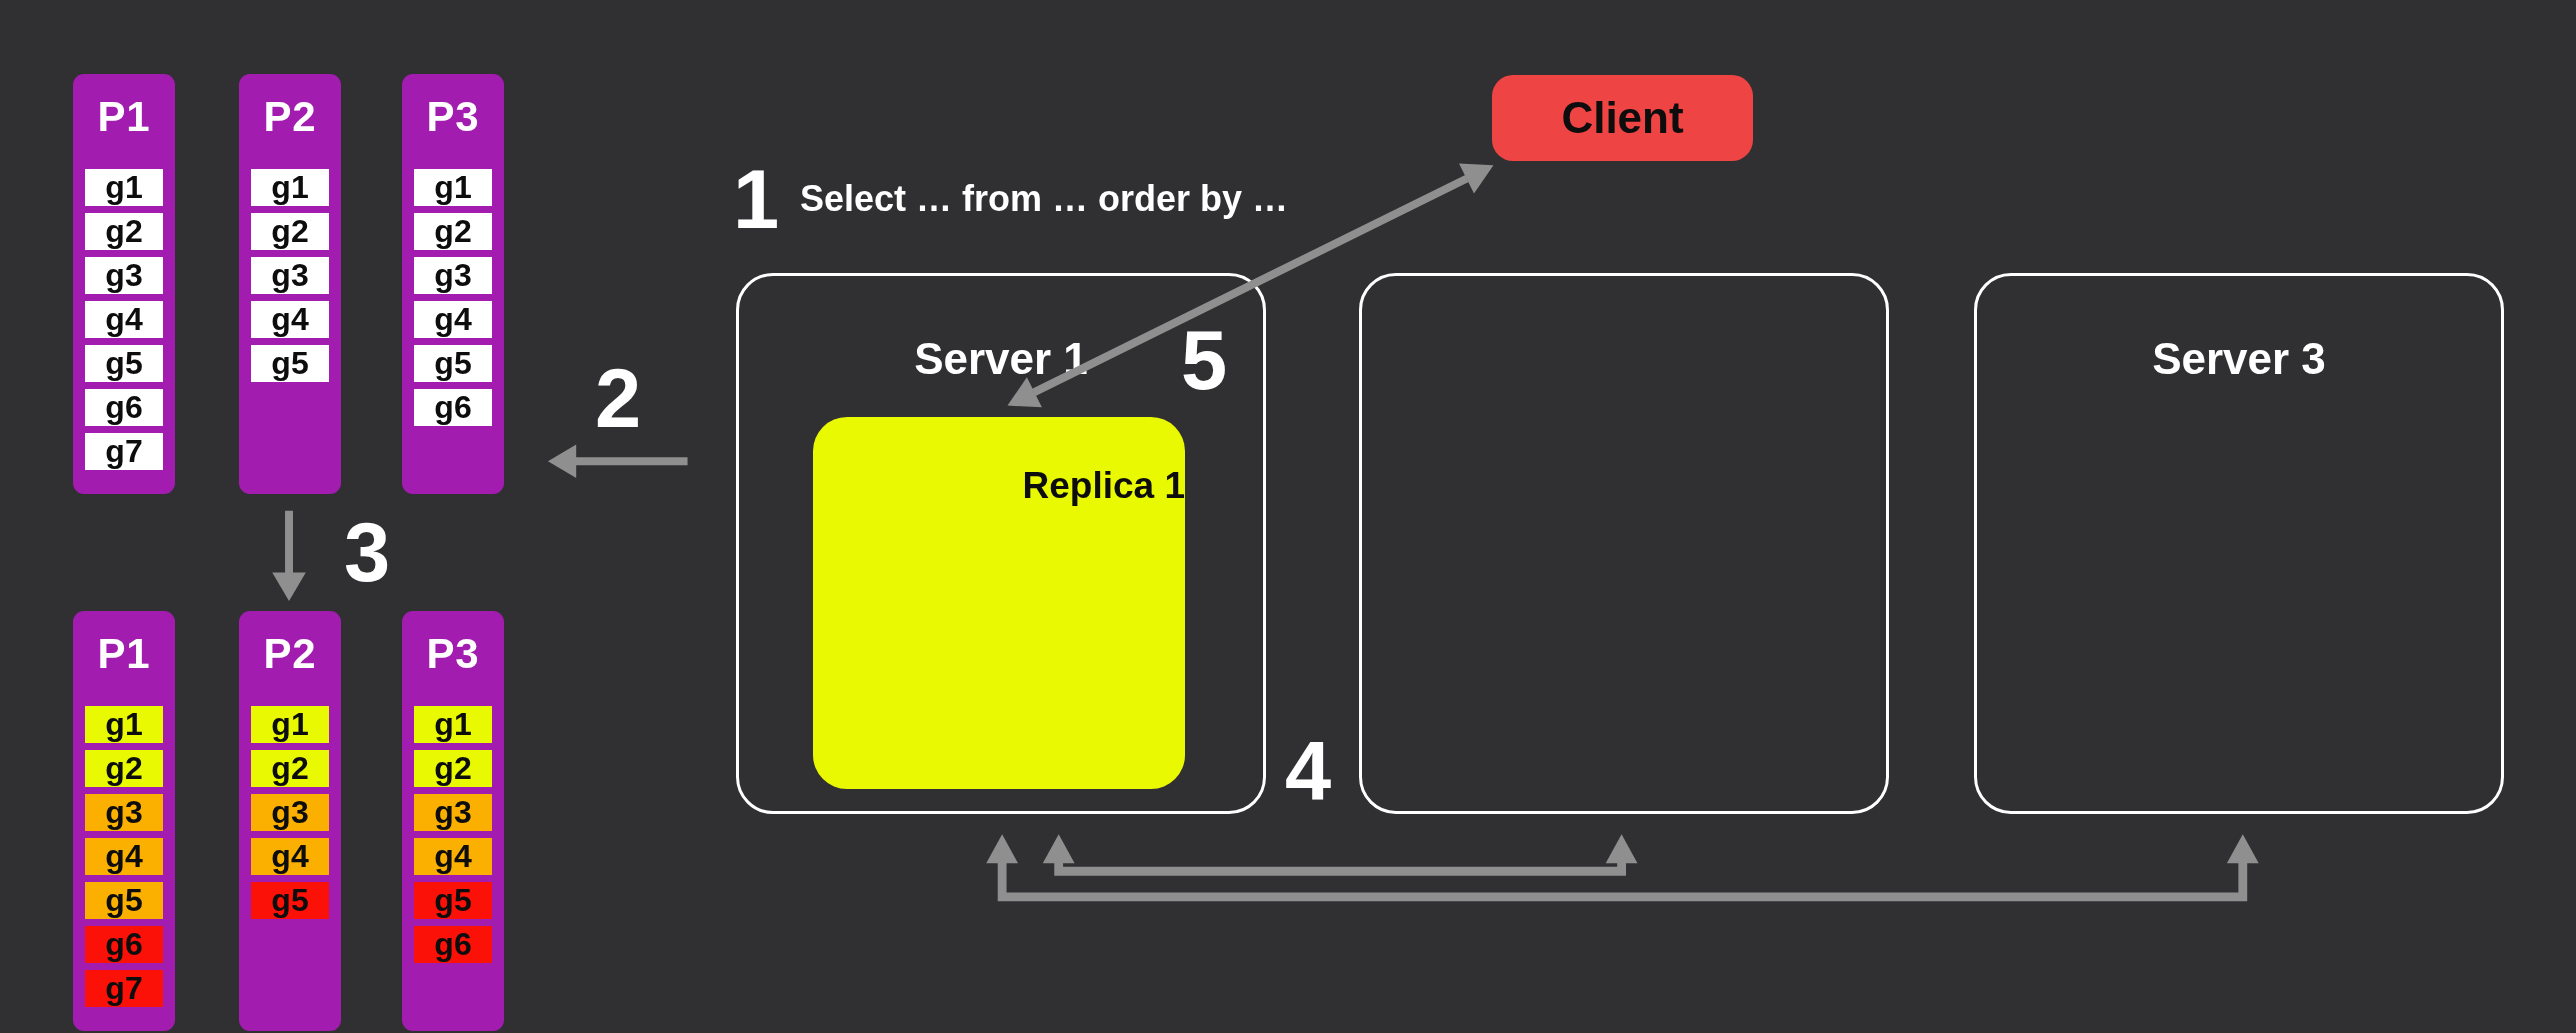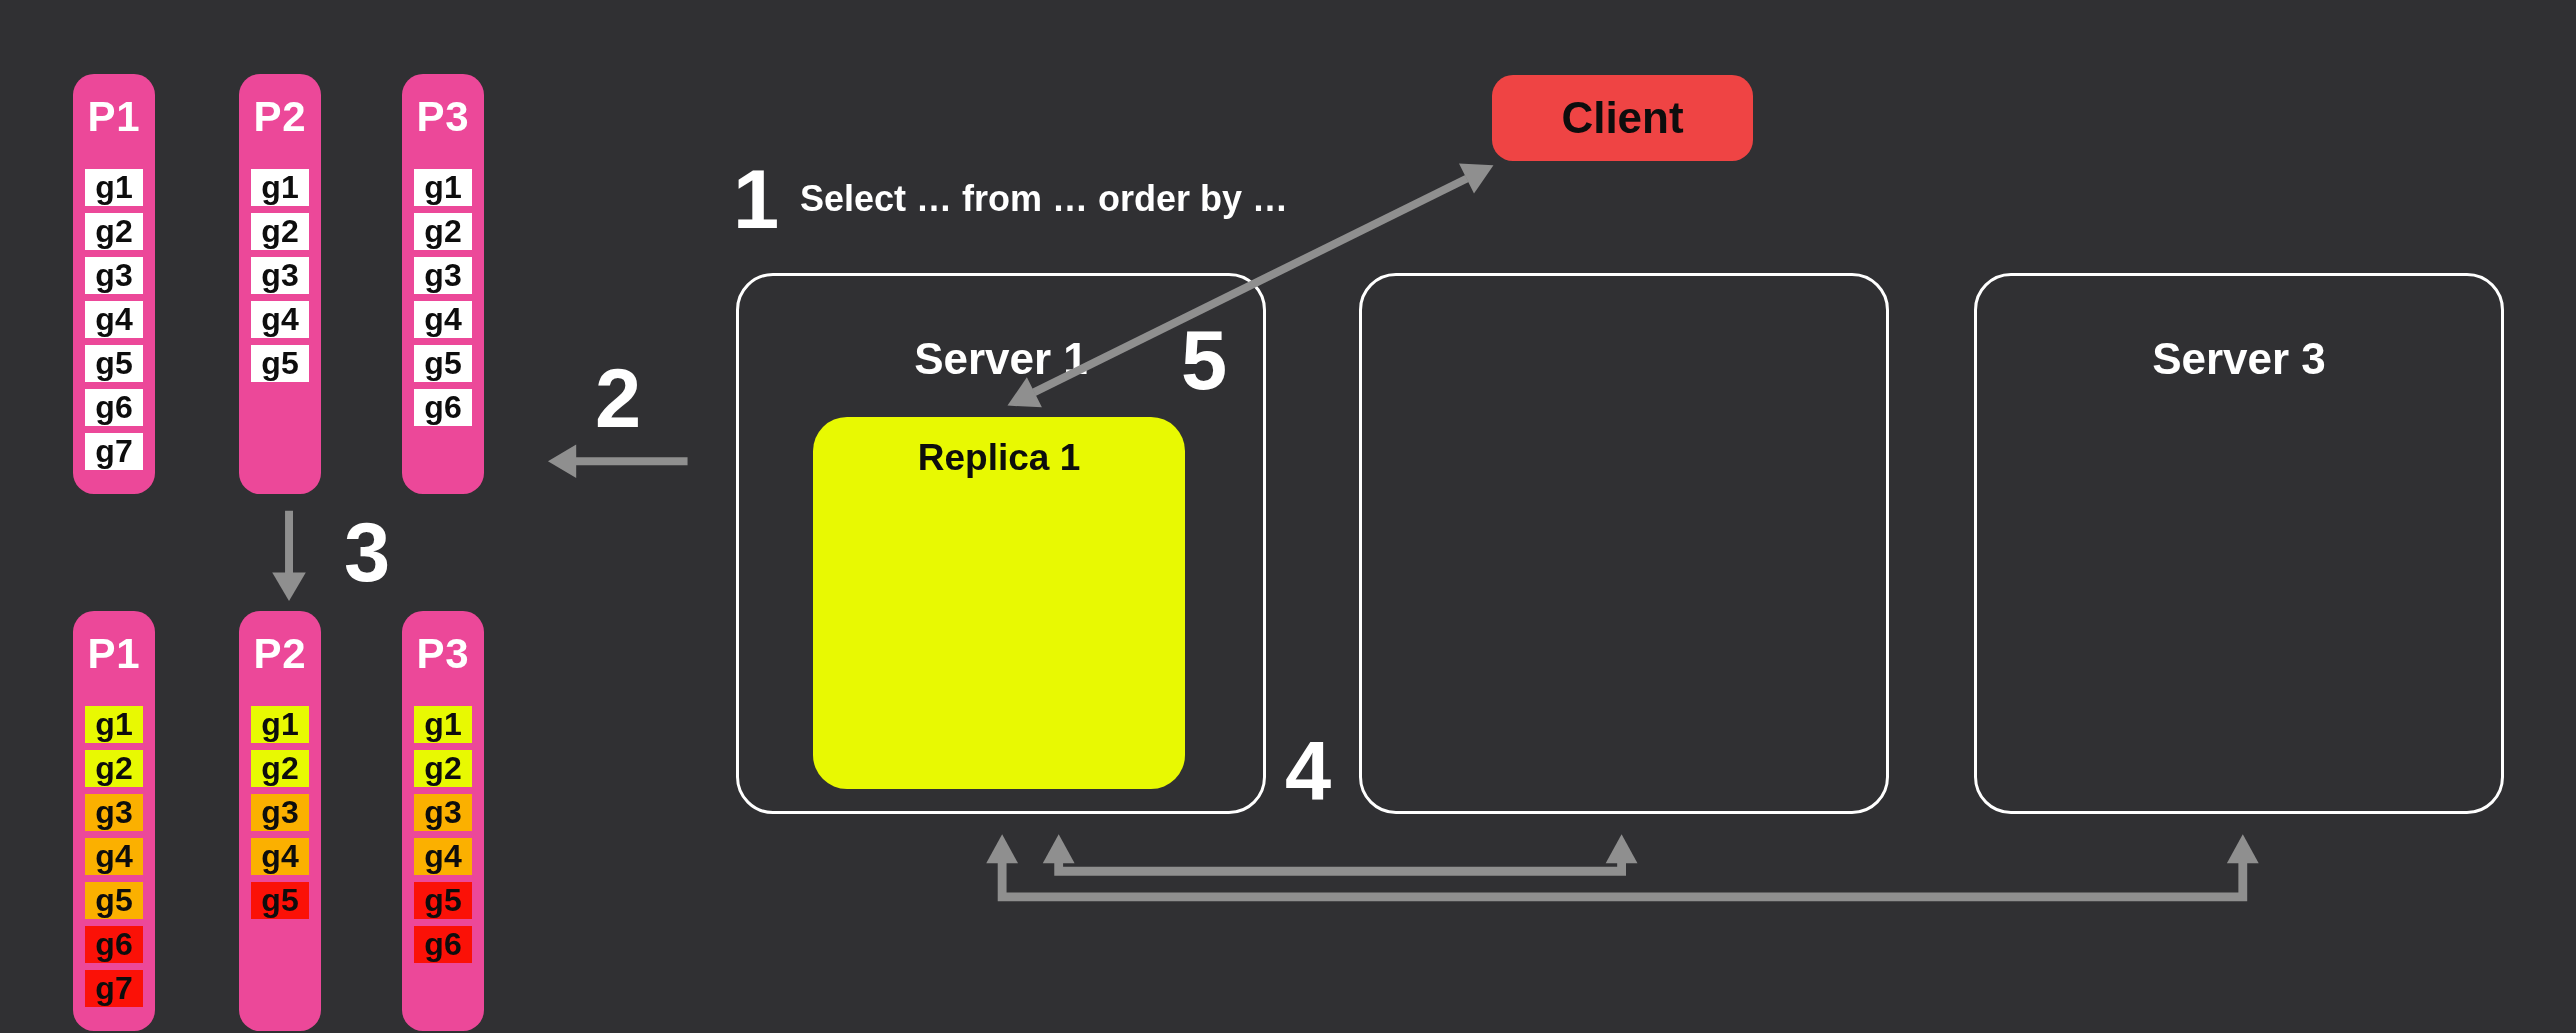--- a/index.html
+++ b/index.html
@@ -10,23 +10,23 @@
     font-weight: bold;
   }
   #canvas {
     position: relative;
     width: 2576px; height: 1033px;
     background: #303033;
   }
   
   .pcol {
     position: absolute;
-    width: 82px; height: 420px;
-    background: #ec4899;
-    border-radius: 21px;
+    width: 102px; height: 420px;
+    background: #a21caf;
+    border-radius: 11px;
   }
   .phead {
     position: absolute;
     top: 19.4px; left: 0; right: 0;
     text-align: center;
     font-size: 42px;
     color: #ffffff;
     letter-spacing: 0.9px;
   }
   .cells {
@@ -57,22 +57,22 @@
     color: #ffffff;
     margin-top: 21px;
   }
   .replica {
     position: absolute;
     left: 74px; top: 141px;
     width: 372px; height: 372px;
     border-radius: 34px;
   }
   .replica-label {
-    padding-top: 20px;
-    text-align: center;
+    padding-top: 48px;
+    text-align: right;
     font-size: 37px;
     color: #0d0d0d;
   }
   
   .client {
     position: absolute;
     left: 1492px; top: 75px;
     width: 261px; height: 86px;
     border-radius: 21px;
     display: flex; align-items: center; justify-content: center;

